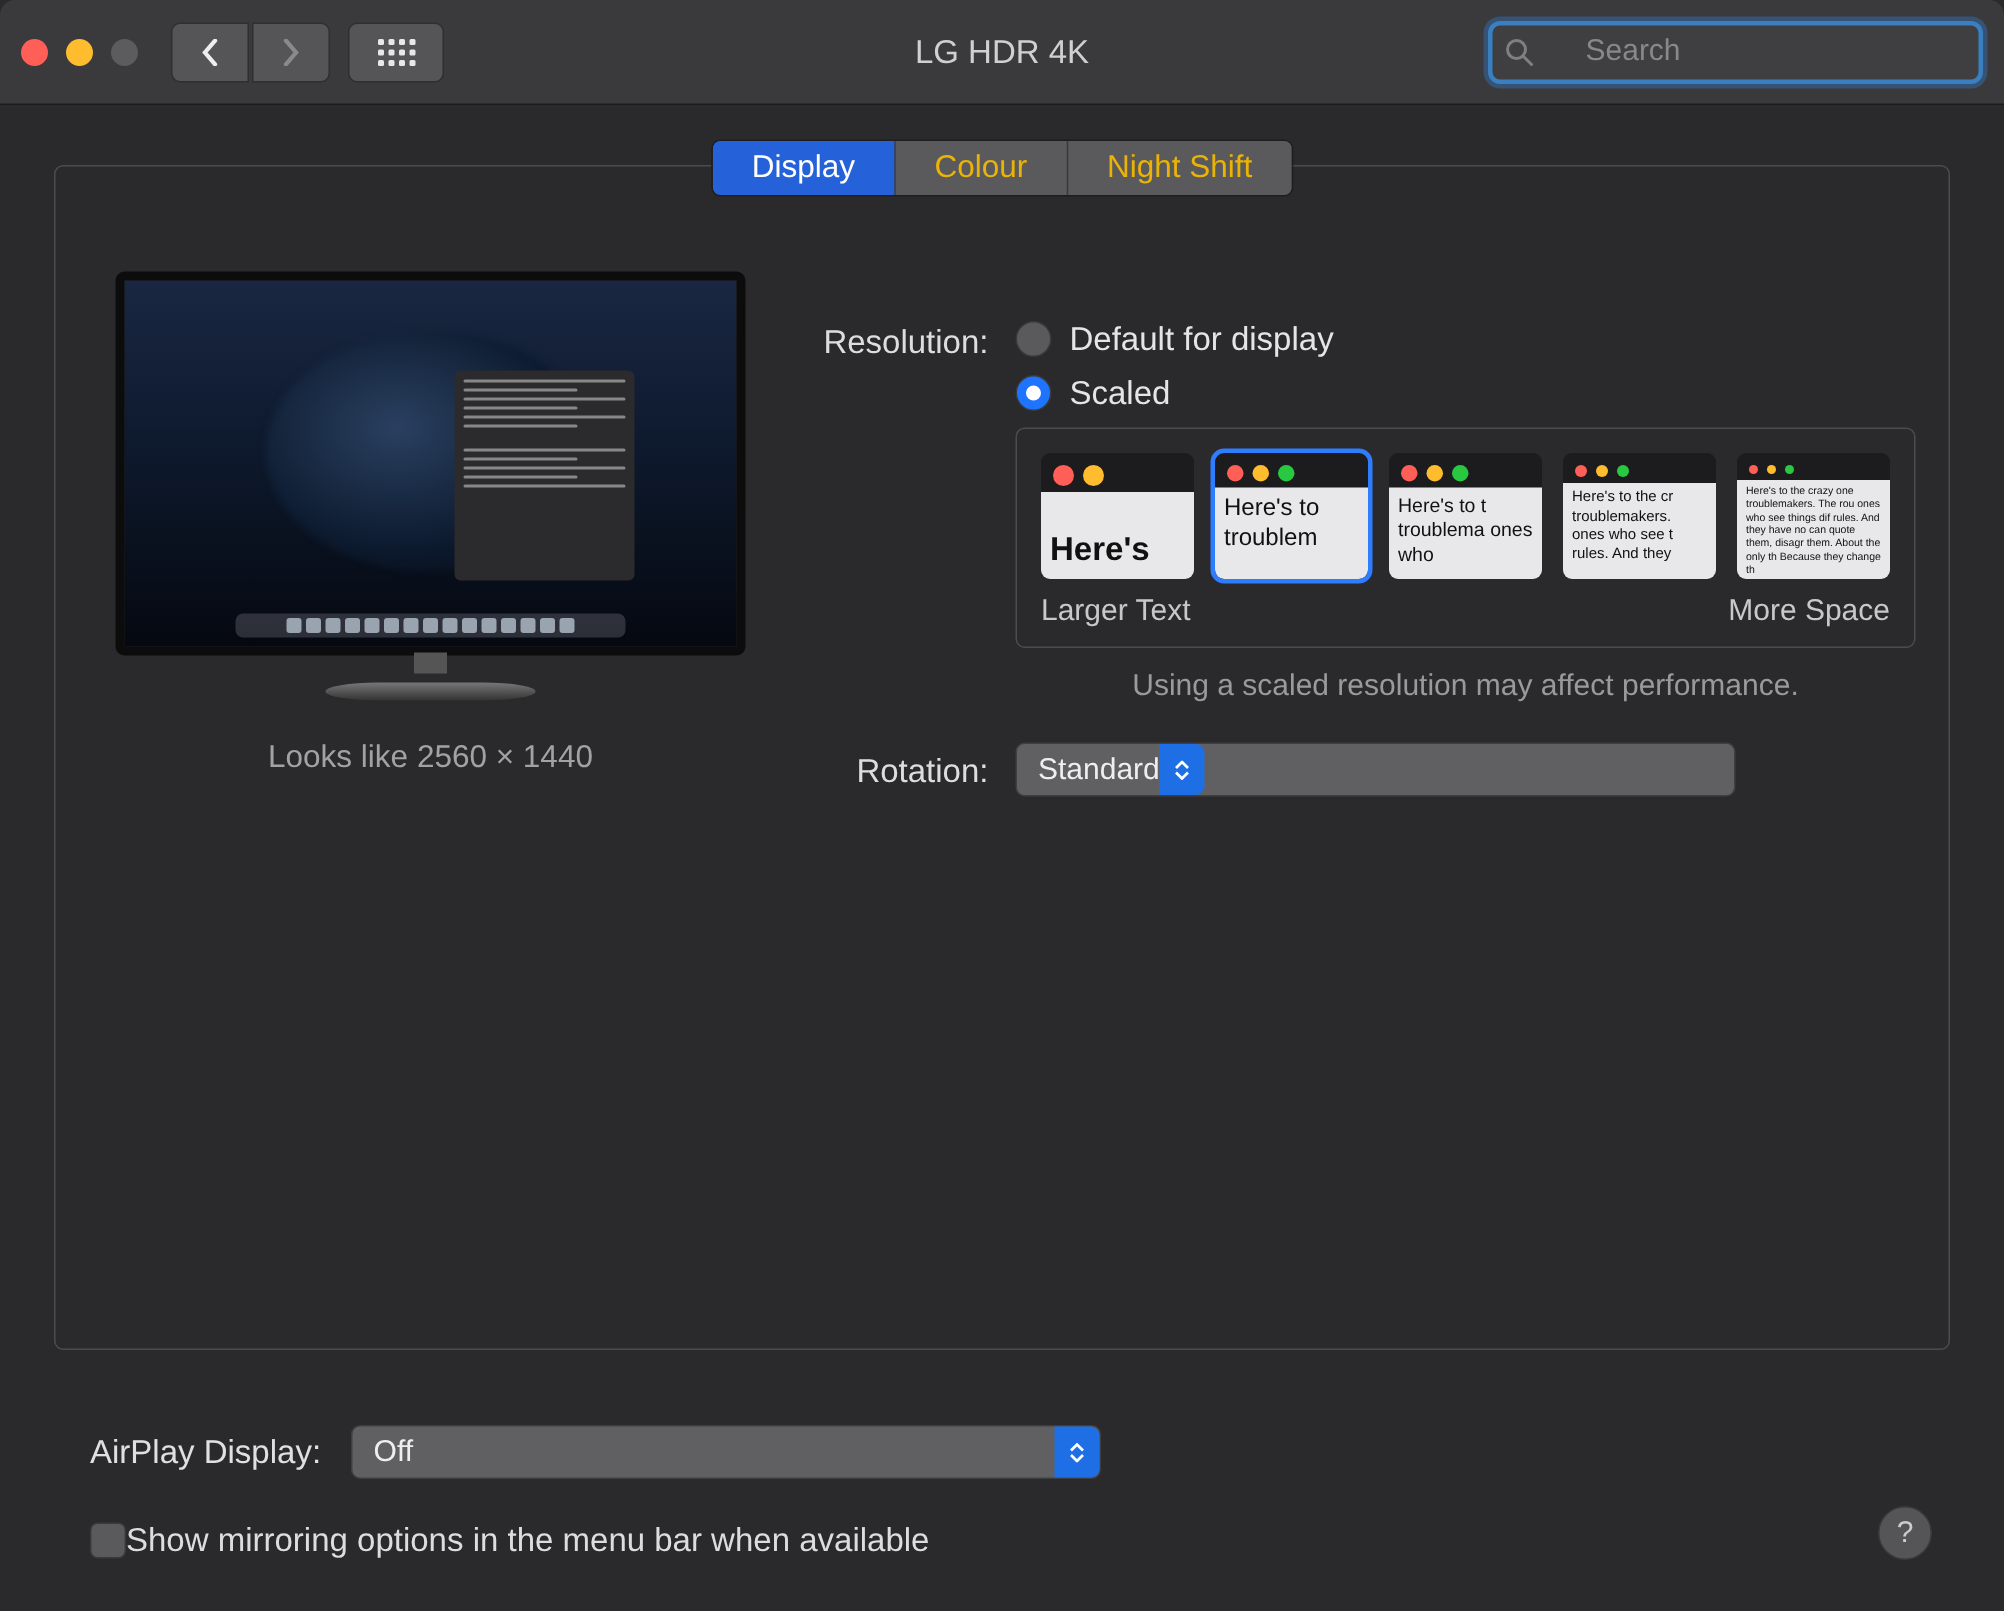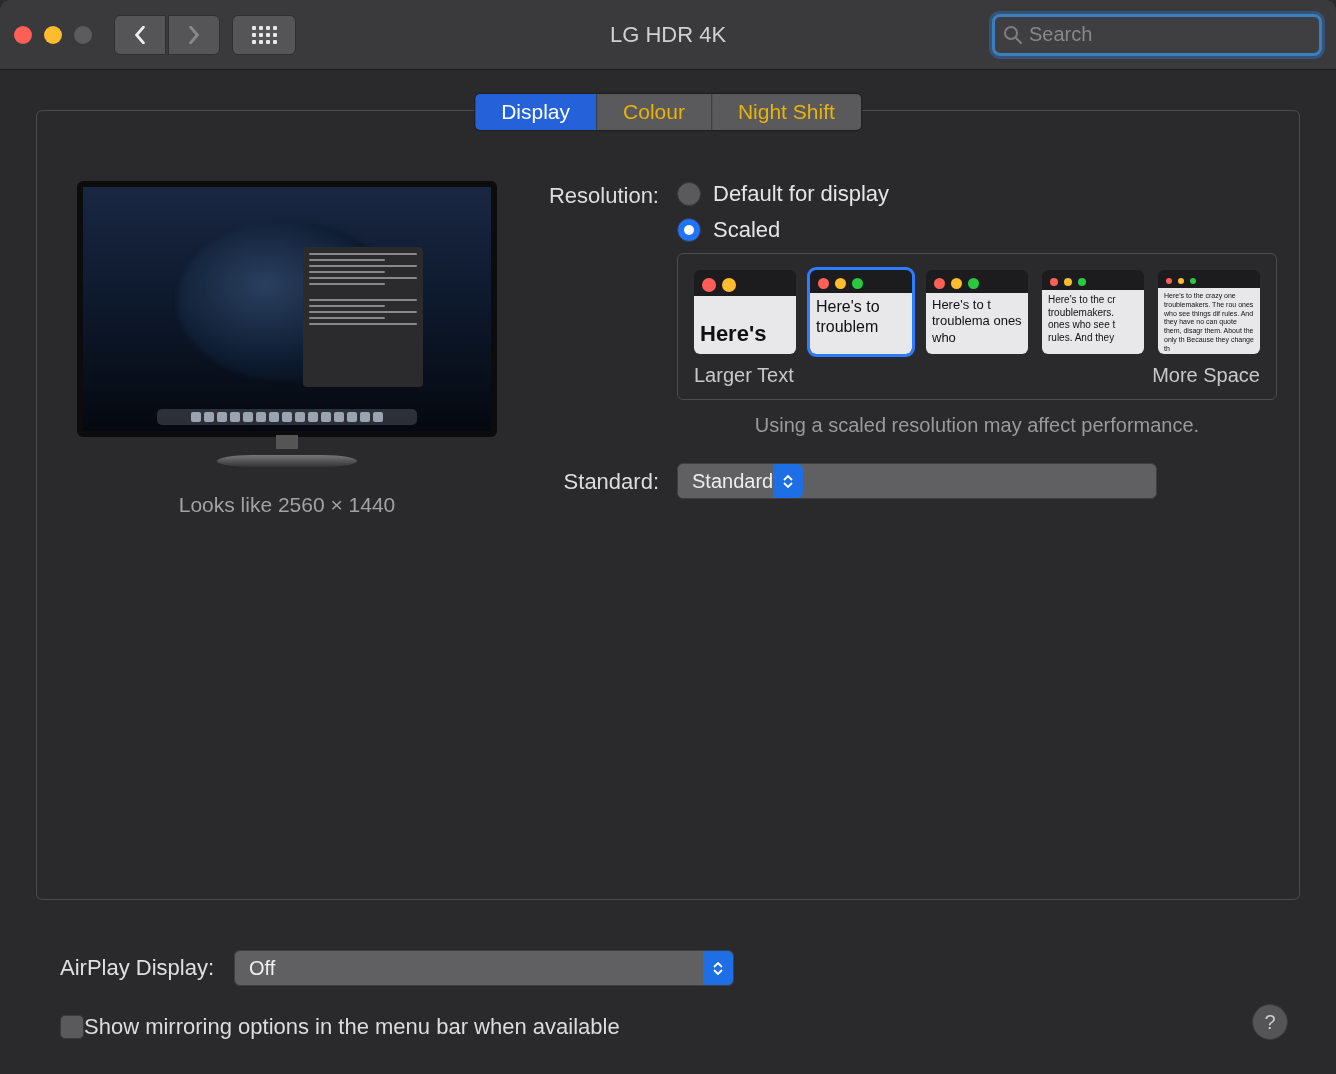--- a/index.html
+++ b/index.html
@@ -59,20 +59,21 @@
   .search-wrap {
     margin-left: auto;
     width: 330px; height: 42px;
     background: #3f3f41;
     border: 3px solid #3a7fbf;
     border-radius: 8px;
     box-shadow: 0 0 0 3px rgba(50,120,200,.4);
     display:flex; align-items:center;
     padding: 0 8px;
     z-index: 2;
+    gap: 28px;
   }
   .search-wrap svg { opacity:.6; flex-shrink:0;}
   .search-input {
     flex:1; background:transparent; border:none; outline:none;
     color:#ccc; font-size:20px; padding-left:6px;
   }
   .search-input::placeholder { color:#888; }
 
   
   .panel {
@@ -151,21 +152,21 @@
     content:"";position:absolute;left:50%;top:0;transform:translateX(-50%);
     width:22px;height:14px;background:#555;
   }
   .stand::after{
     content:"";position:absolute;left:50%;bottom:0;transform:translateX(-50%);
     width:140px;height:12px;background:linear-gradient(#777,#333);
     border-radius:50% / 100%;
   }
   .looks-like { font-size:21px; color:#a2a2a4; margin-top:26px;}
 
-  .settings-col { flex:1; }
+  .settings-col { flex:1;margin-top:32px; }
   .row { display:flex; align-items:flex-start; margin-bottom: 20px;}
   .row-label{ width: 140px; text-align:right; font-size:22px; color:#ddd; padding-right:18px; padding-top:2px;}
   .row-controls{ flex:1; }
 
   .radio-row { display:flex; align-items:center; gap:12px; font-size:22px; color:#e5e5e5; margin-bottom:10px;}
   .radio {
     width:24px; height:24px; border-radius:50%;
     background:#5a5a5c; border:1px solid #3a3a3c;
     position:relative;
   }
@@ -389,21 +390,21 @@
             <div class="scale-labels">
               <span>Larger Text</span>
               <span>More Space</span>
             </div>
           </div>
           <div class="scale-note">Using a scaled resolution may affect performance.</div>
         </div>
       </div>
 
       <div class="row" style="margin-top:26px;align-items:center;">
-        <div class="row-label">Standard:</div>
+        <div class="row-label">Rotation:</div>
         <div class="row-controls">
           <div class="select">
             <span>Standard</span>
             <div class="sel-arrows">
               <svg width="10" height="6" viewBox="0 0 10 6">
                   <path d="M1 5 L5 1 L9 5" stroke="#fff" stroke-width="1.8" fill="none"></path>
                 </svg>
               <svg width="10" height="6" viewBox="0 0 10 6">
                   <path d="M1 1 L5 5 L9 1" stroke="#fff" stroke-width="1.8" fill="none"></path>
                 </svg>

